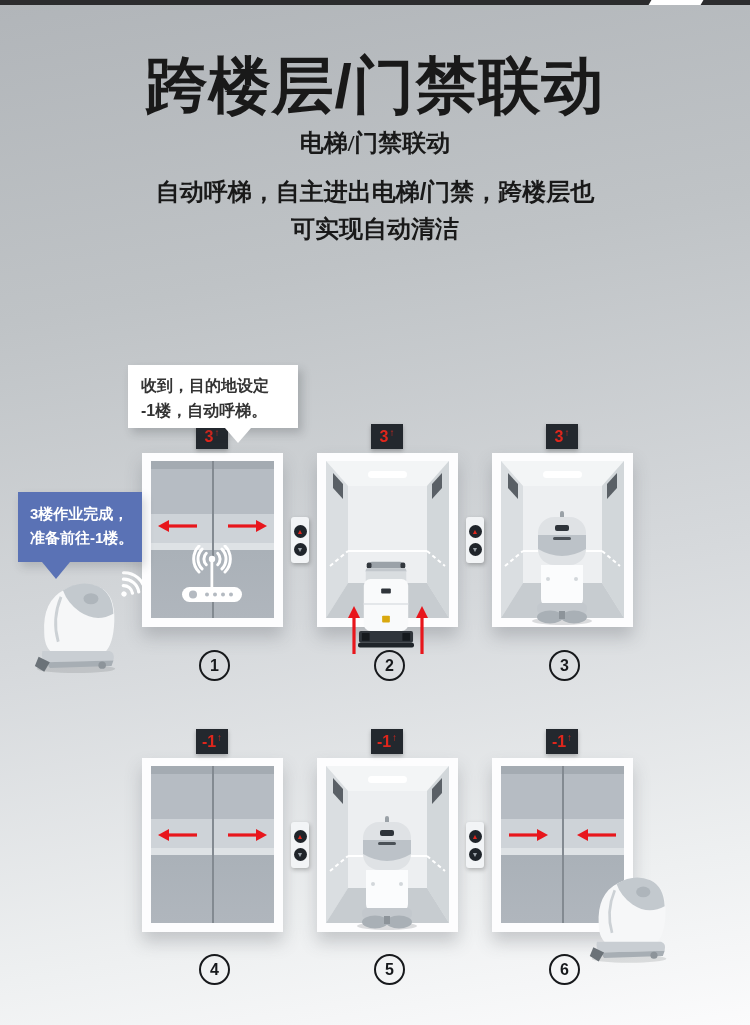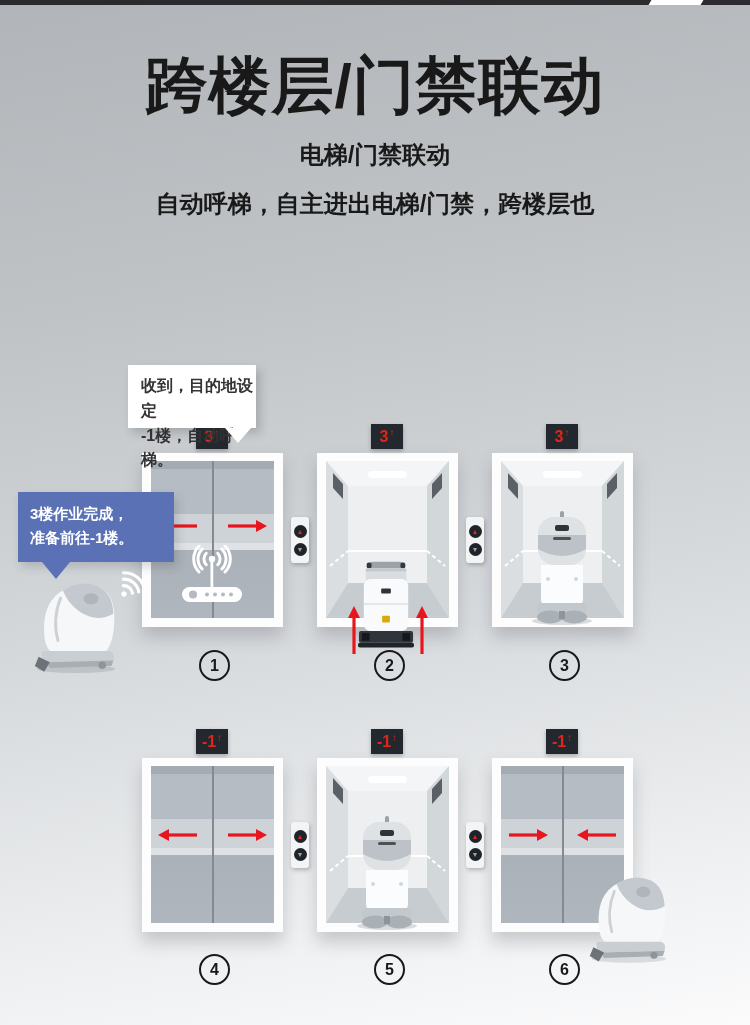--- a/index.html
+++ b/index.html
@@ -3,28 +3,28 @@
 <meta charset="utf-8">
 <style>
   html,body{margin:0;padding:0;background:#e8e9ea;}
   .stage{position:relative;width:750px;height:1025px;overflow:hidden;
          font-family:"Liberation Sans","DejaVu Sans",sans-serif;
          background:linear-gradient(170deg,#b1b5b9 0%,#bfc3c6 28%,#d6d9dc 58%,#eef0f1 85%,#fbfbfc 100%);}
   .top-strip{position:absolute;top:0;left:0;right:0;height:5px;background:#2c2c2e;z-index:9;}
   .notch{position:absolute;top:0;left:650px;width:52px;height:5px;background:#ffffff;transform:skewX(-30deg);}
   .hero{position:absolute;top:50px;left:0;right:0;text-align:center;color:#191919;z-index:1;}
   .t1{font-size:62px;font-weight:900;line-height:1.17;letter-spacing:1px;}
-  .sub{margin-top:16px;font-size:24px;font-weight:700;}
+  .sub{margin-top:4px;font-size:24px;font-weight:700;font-family:Liberation Serif, serif;}
   .desc{margin-top:14px;font-size:24px;font-weight:700;line-height:1.55;}
   .bubble{position:absolute;font-weight:700;z-index:6;box-sizing:border-box;}
-  .wb{left:128px;top:365px;width:128px;height:63px;background:#ffffff;color:#333333;
+  .wb{left:128px;top:365px;width:170px;height:63px;background:#ffffff;color:#333333;
       font-size:16px;line-height:1.55;padding:9px 0 13px 13px;box-shadow:4px 5px 9px rgba(40,45,50,.22);}
   .wb .tail{position:absolute;left:97px;top:100%;width:0;height:0;
       border-left:13px solid transparent;border-right:13px solid transparent;border-top:15px solid #ffffff;}
-  .bb{left:18px;top:492px;width:156px;height:70px;background:#5a72b5;color:#ffffff;
+  .bb{left:18px;top:492px;width:124px;height:70px;background:#5a72b5;color:#ffffff;
       font-size:15px;line-height:1.6;padding:10px 0 0 12px;box-shadow:3px 5px 9px rgba(40,45,50,.18);}
   .bb .tail{position:absolute;left:24px;top:100%;width:0;height:0;
       border-left:14px solid transparent;border-right:14px solid transparent;border-top:17px solid #5a72b5;}
   .elev{position:absolute;width:141px;height:174px;background:#fdfdfe;
         box-shadow:0 10px 16px rgba(70,76,82,.25);z-index:1;}
   .doors{position:absolute;left:9px;right:9px;top:8px;bottom:9px;background:#838a91;}
   .door{position:absolute;top:0;bottom:0;width:calc(50% - 1px);
         background:linear-gradient(180deg,#a4abb2 0%,#a4abb2 5%,#b6bcc3 5%,#b6bcc3 34%,
         #ced3d8 34%,#ced3d8 52%,#dee2e5 52%,#dee2e5 57%,#aab1b8 57%,#b0b6bd 100%);}
   .dl{left:0}.dr{right:0}
@@ -149,20 +149,21 @@
     <div class="notch"></div>
   </div>
 
   <header class="hero">
     <h1 class="t1" style="margin:0">
       <span>跨楼层/门禁联动</span><br>
     </h1>
     <div class="sub">电梯/门禁联动</div>
     <div class="desc">
       <div>自动呼梯，自主进出电梯/门禁，跨楼层也</div>
+      <div>可实现自动清洁</div>
     </div>
   </header>
 
   <div class="ind" style="left:196px;top:424px">
     <span class="fl">3</span>
       <span class="dir">↑</span>
   </div>
   <div class="ind" style="left:371px;top:424px">
     <span class="fl">3</span>
       <span class="dir">↑</span>

